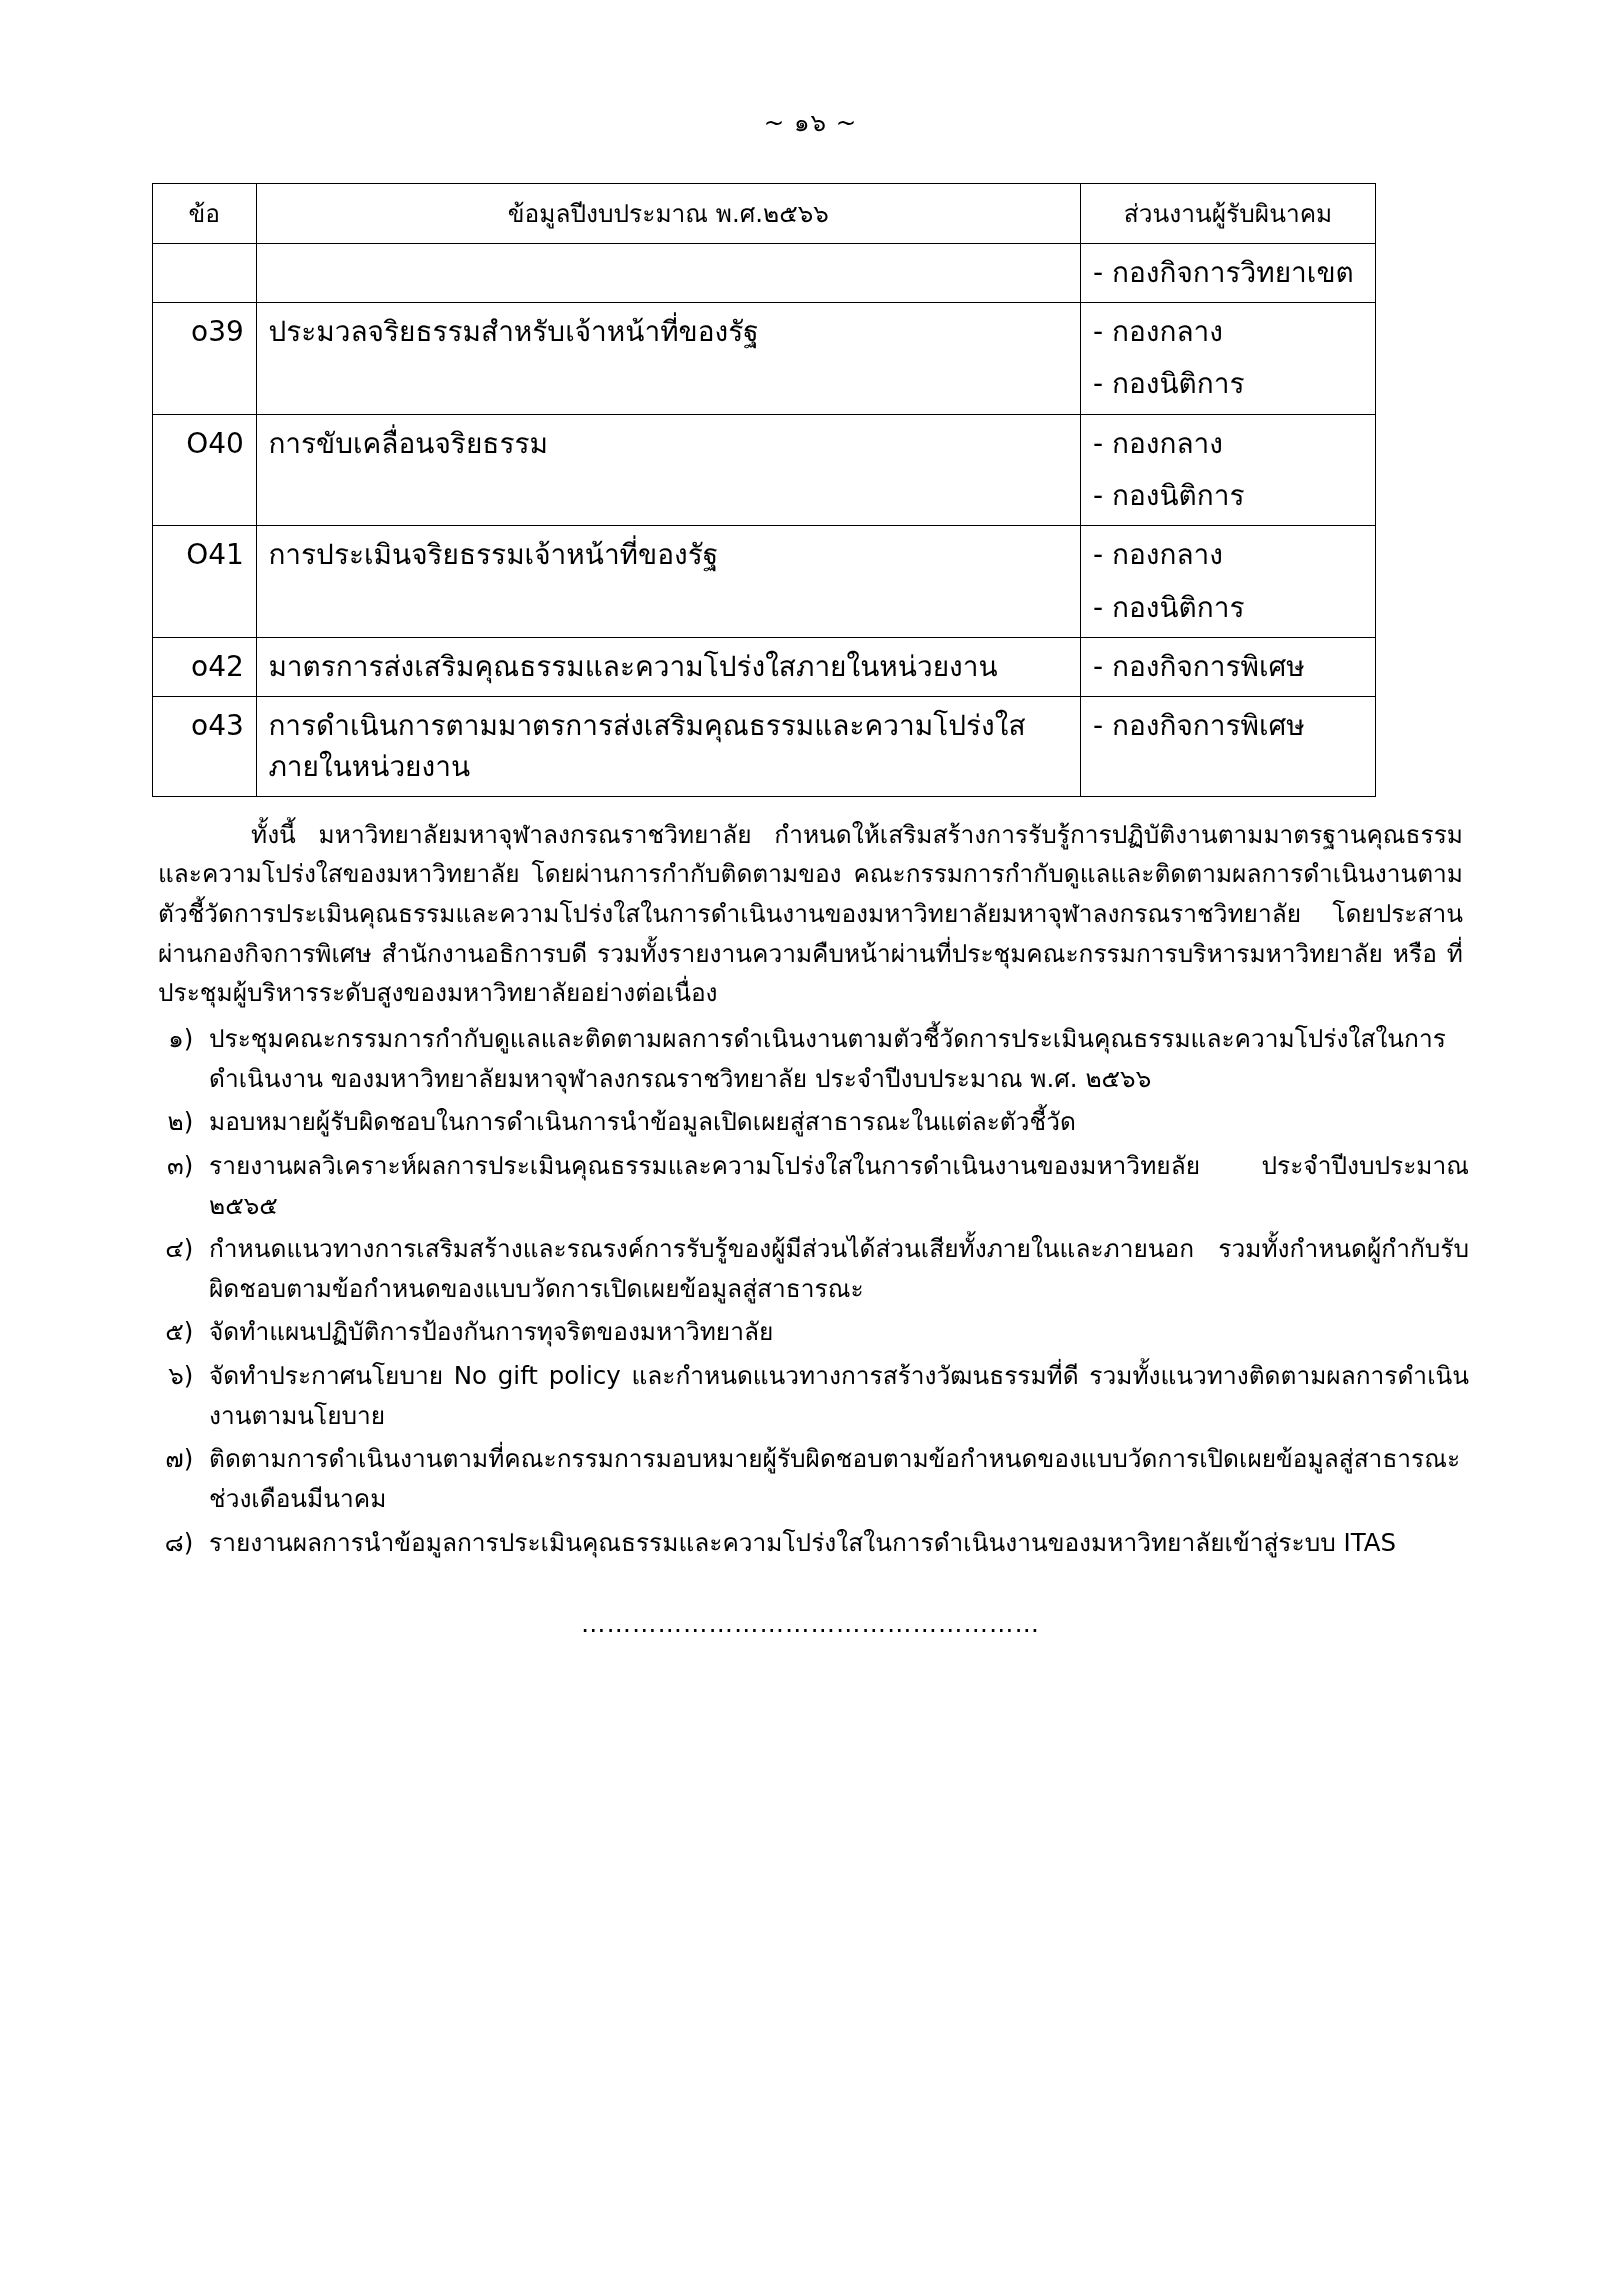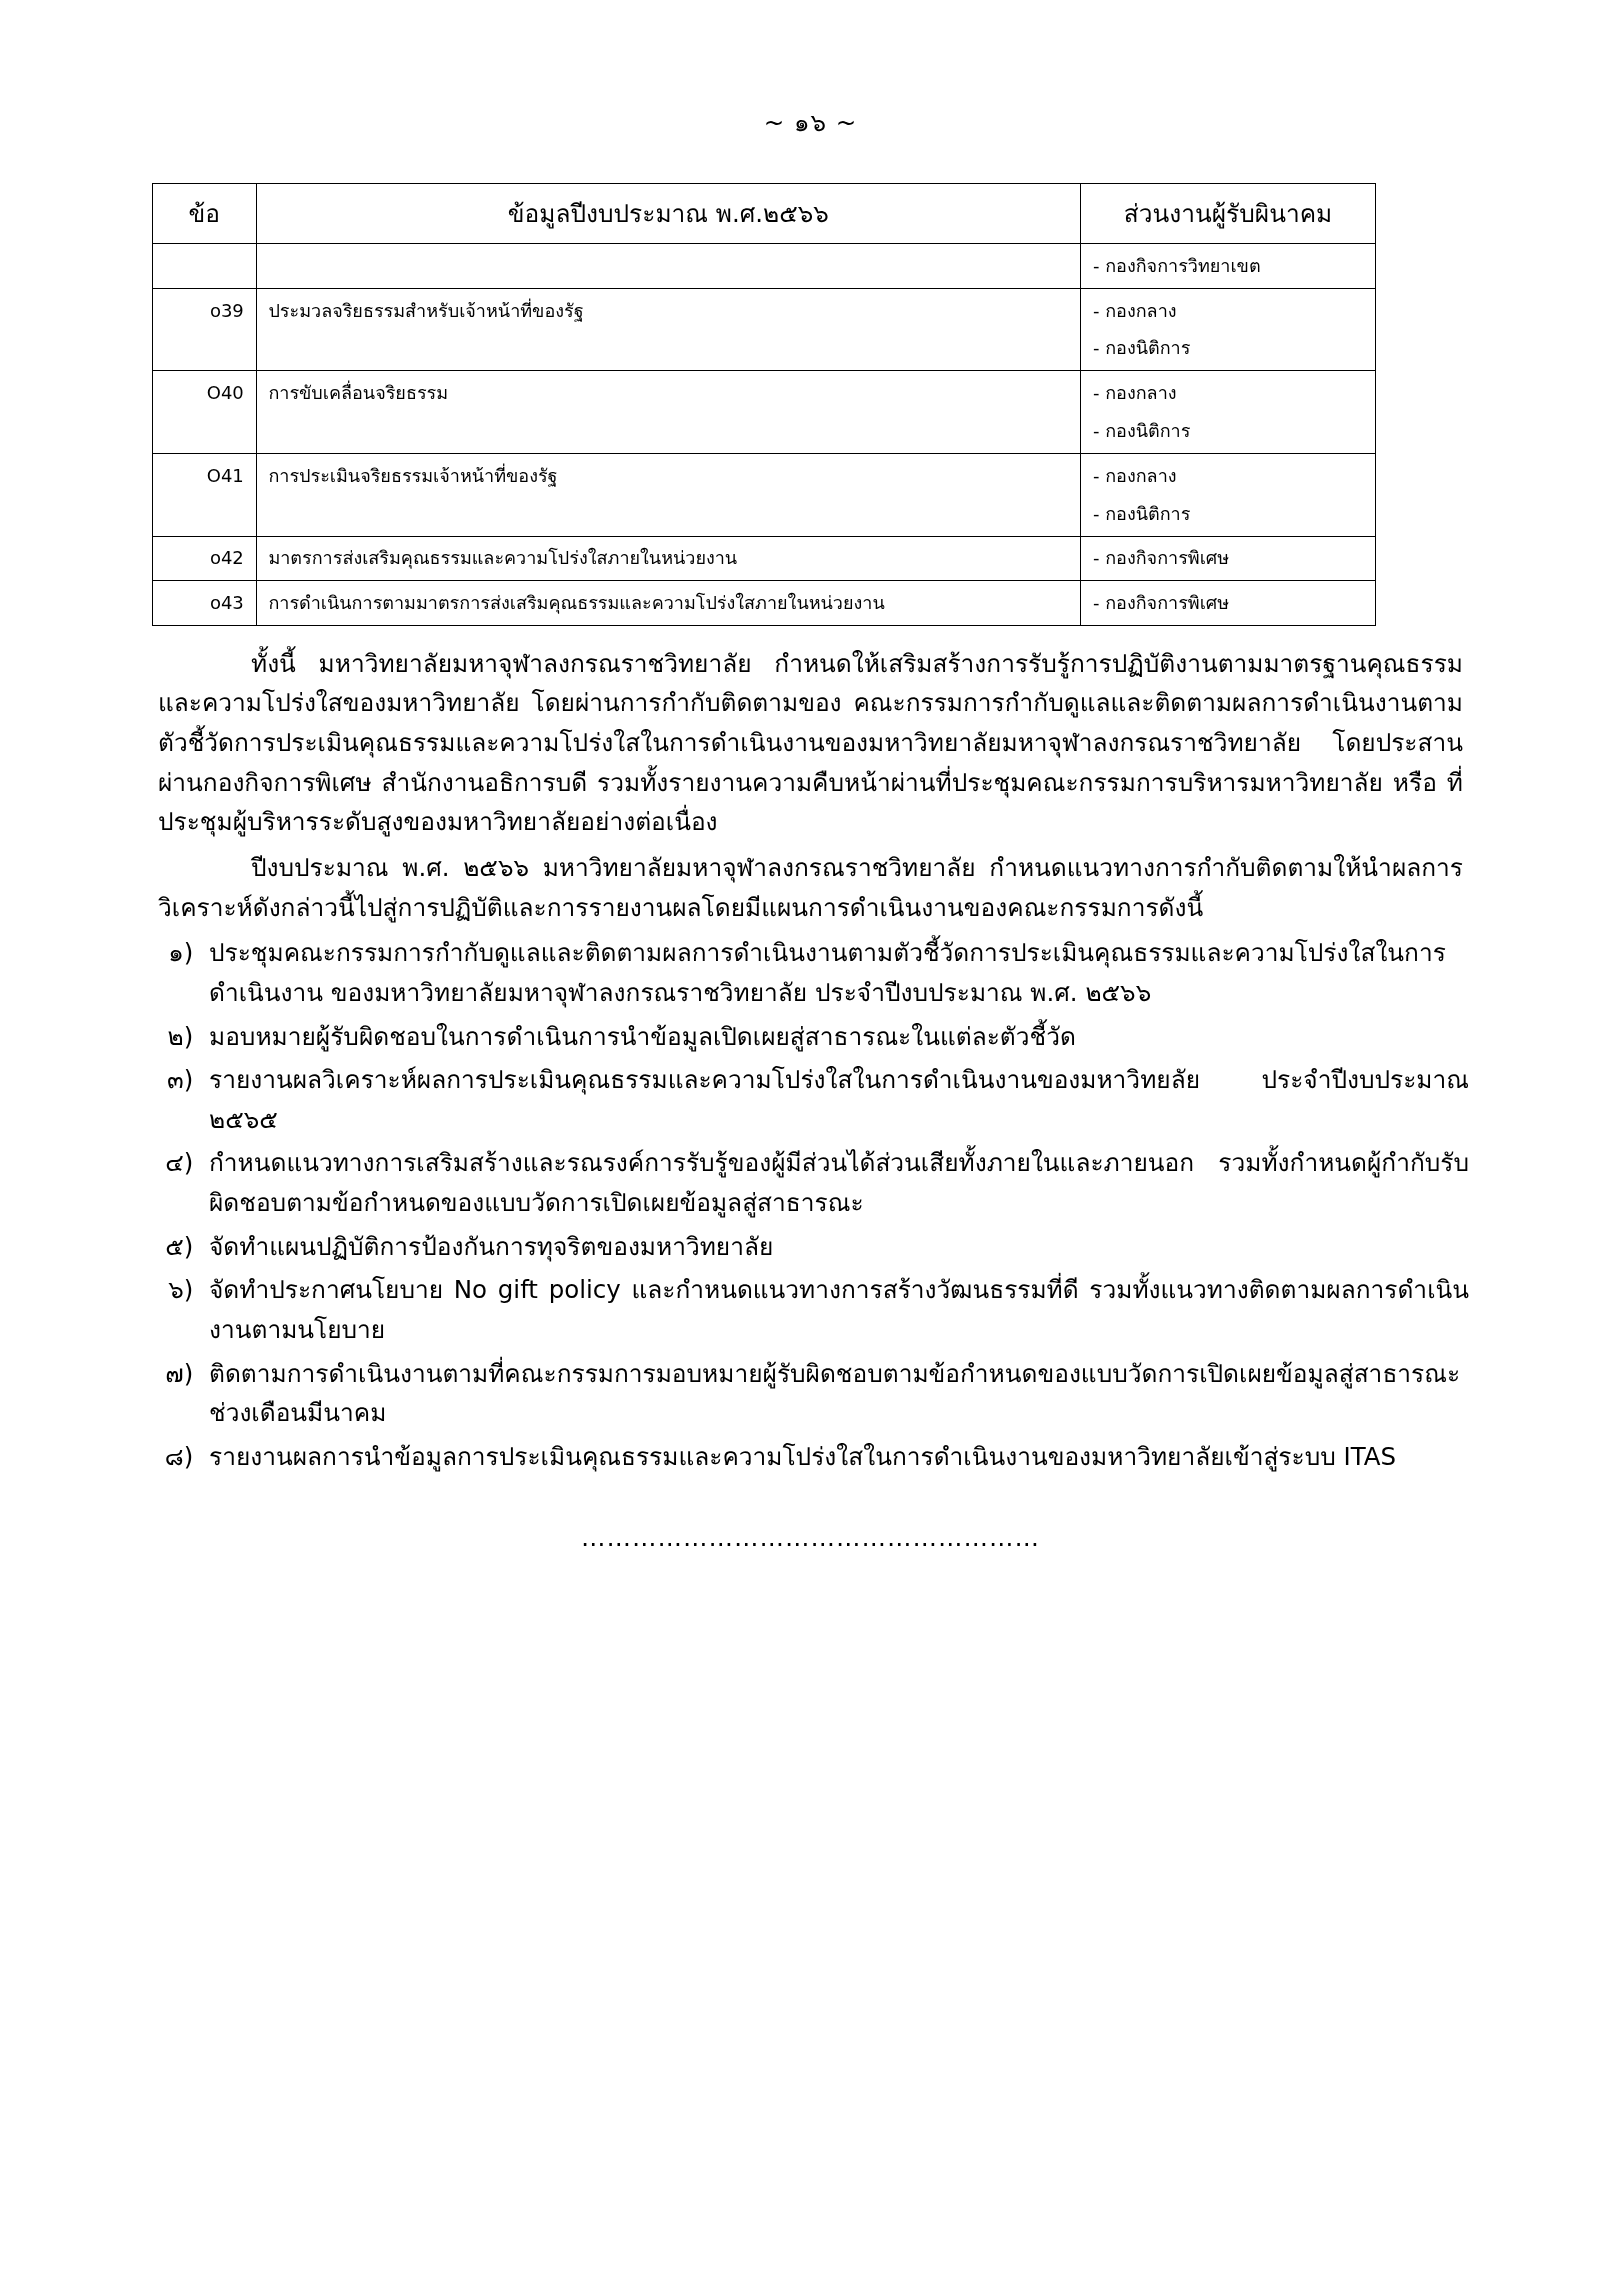--- a/index.html
+++ b/index.html
@@ -34,21 +34,21 @@
   }
   table.doc-table {
     width: 1161px;
     border-collapse: collapse;
     margin-top: 41px;
     table-layout: fixed;
   }
   table.doc-table td, table.doc-table th {
     border: 1.5px solid #000000;
     padding: 8.8px 11.8px;
-    font-size: 18px;
+    font-size: 28px;
     font-weight: normal;
     vertical-align: top;
     line-height: 1.45;
   }
   table.doc-table th {
     text-align: center;
     font-size: 24.5px;
     padding: 11.8px 9.8px;
   }
   .col-no { width: 83px; text-align: center; margin-left: 28px; }
@@ -164,21 +164,20 @@
           <td class="col-info">การดำเนินการตามมาตรการส่งเสริมคุณธรรมและความโปร่งใสภายในหน่วยงาน</td>
           <td class="col-resp">
             <span class="resp-line">- กองกิจการพิเศษ</span>
           </td>
         </tr>
       </tbody>
     </table>
 
     <p class="para first"><span class="indent"></span><span>ทั้งนี้ มหาวิทยาลัยมหาจุฬาลงกรณราชวิทยาลัย กำหนดให้เสริมสร้างการรับรู้การปฏิบัติงานตามมาตรฐานคุณธรรมและความโปร่งใสของมหาวิทยาลัย โดยผ่านการกำกับติดตามของ คณะกรรมการกำกับดูแลและติดตามผลการดำเนินงานตามตัวชี้วัดการประเมินคุณธรรมและความโปร่งใสในการดำเนินงานของมหาวิทยาลัยมหาจุฬาลงกรณราชวิทยาลัย โดยประสานผ่านกองกิจการพิเศษ สำนักงานอธิการบดี รวมทั้งรายงานความคืบหน้าผ่านที่ประชุมคณะกรรมการบริหารมหาวิทยาลัย หรือ ที่ประชุมผู้บริหารระดับสูงของมหาวิทยาลัยอย่างต่อเนื่อง</span></p>
 
-    <p class="para"><span class="indent"></span><span>ปีงบประมาณ พ.ศ. ๒๕๖๖ มหาวิทยาลัยมหาจุฬาลงกรณราชวิทยาลัย กำหนดแนวทางการกำกับติดตามให้นำผลการวิเคราะห์ดังกล่าวนี้ไปสู่การปฏิบัติและการรายงานผลโดยมีแผนการดำเนินงานของคณะกรรมการดังนี้</span></p>
 
     <ol class="numbered">
       <li>
         <span class="marker">๑)</span>
         <span class="item-text">ประชุมคณะกรรมการกำกับดูแลและติดตามผลการดำเนินงานตามตัวชี้วัดการประเมินคุณธรรมและความโปร่งใสในการดำเนินงาน ของมหาวิทยาลัยมหาจุฬาลงกรณราชวิทยาลัย ประจำปีงบประมาณ พ.ศ. ๒๕๖๖</span>
       </li>
       <li>
         <span class="marker">๒)</span>
         <span class="item-text">มอบหมายผู้รับผิดชอบในการดำเนินการนำข้อมูลเปิดเผยสู่สาธารณะในแต่ละตัวชี้วัด</span>
       </li>

